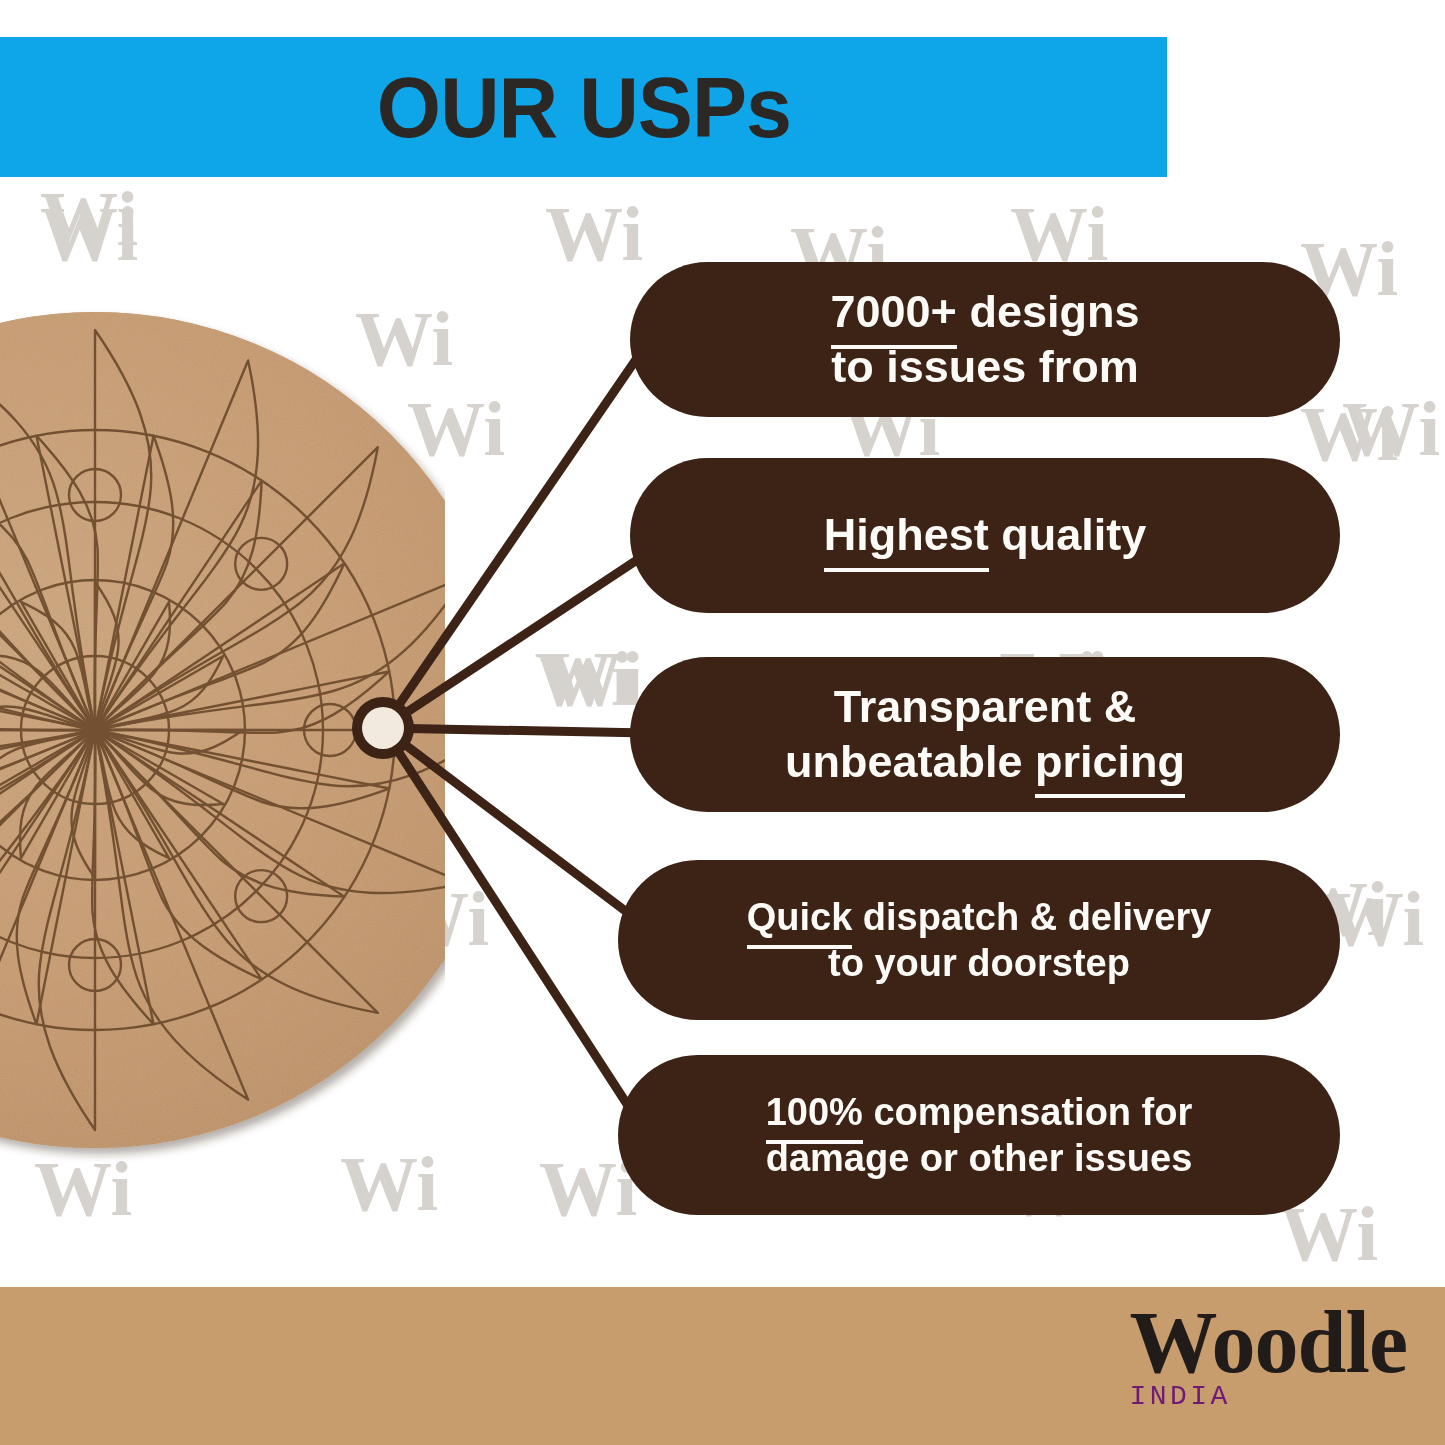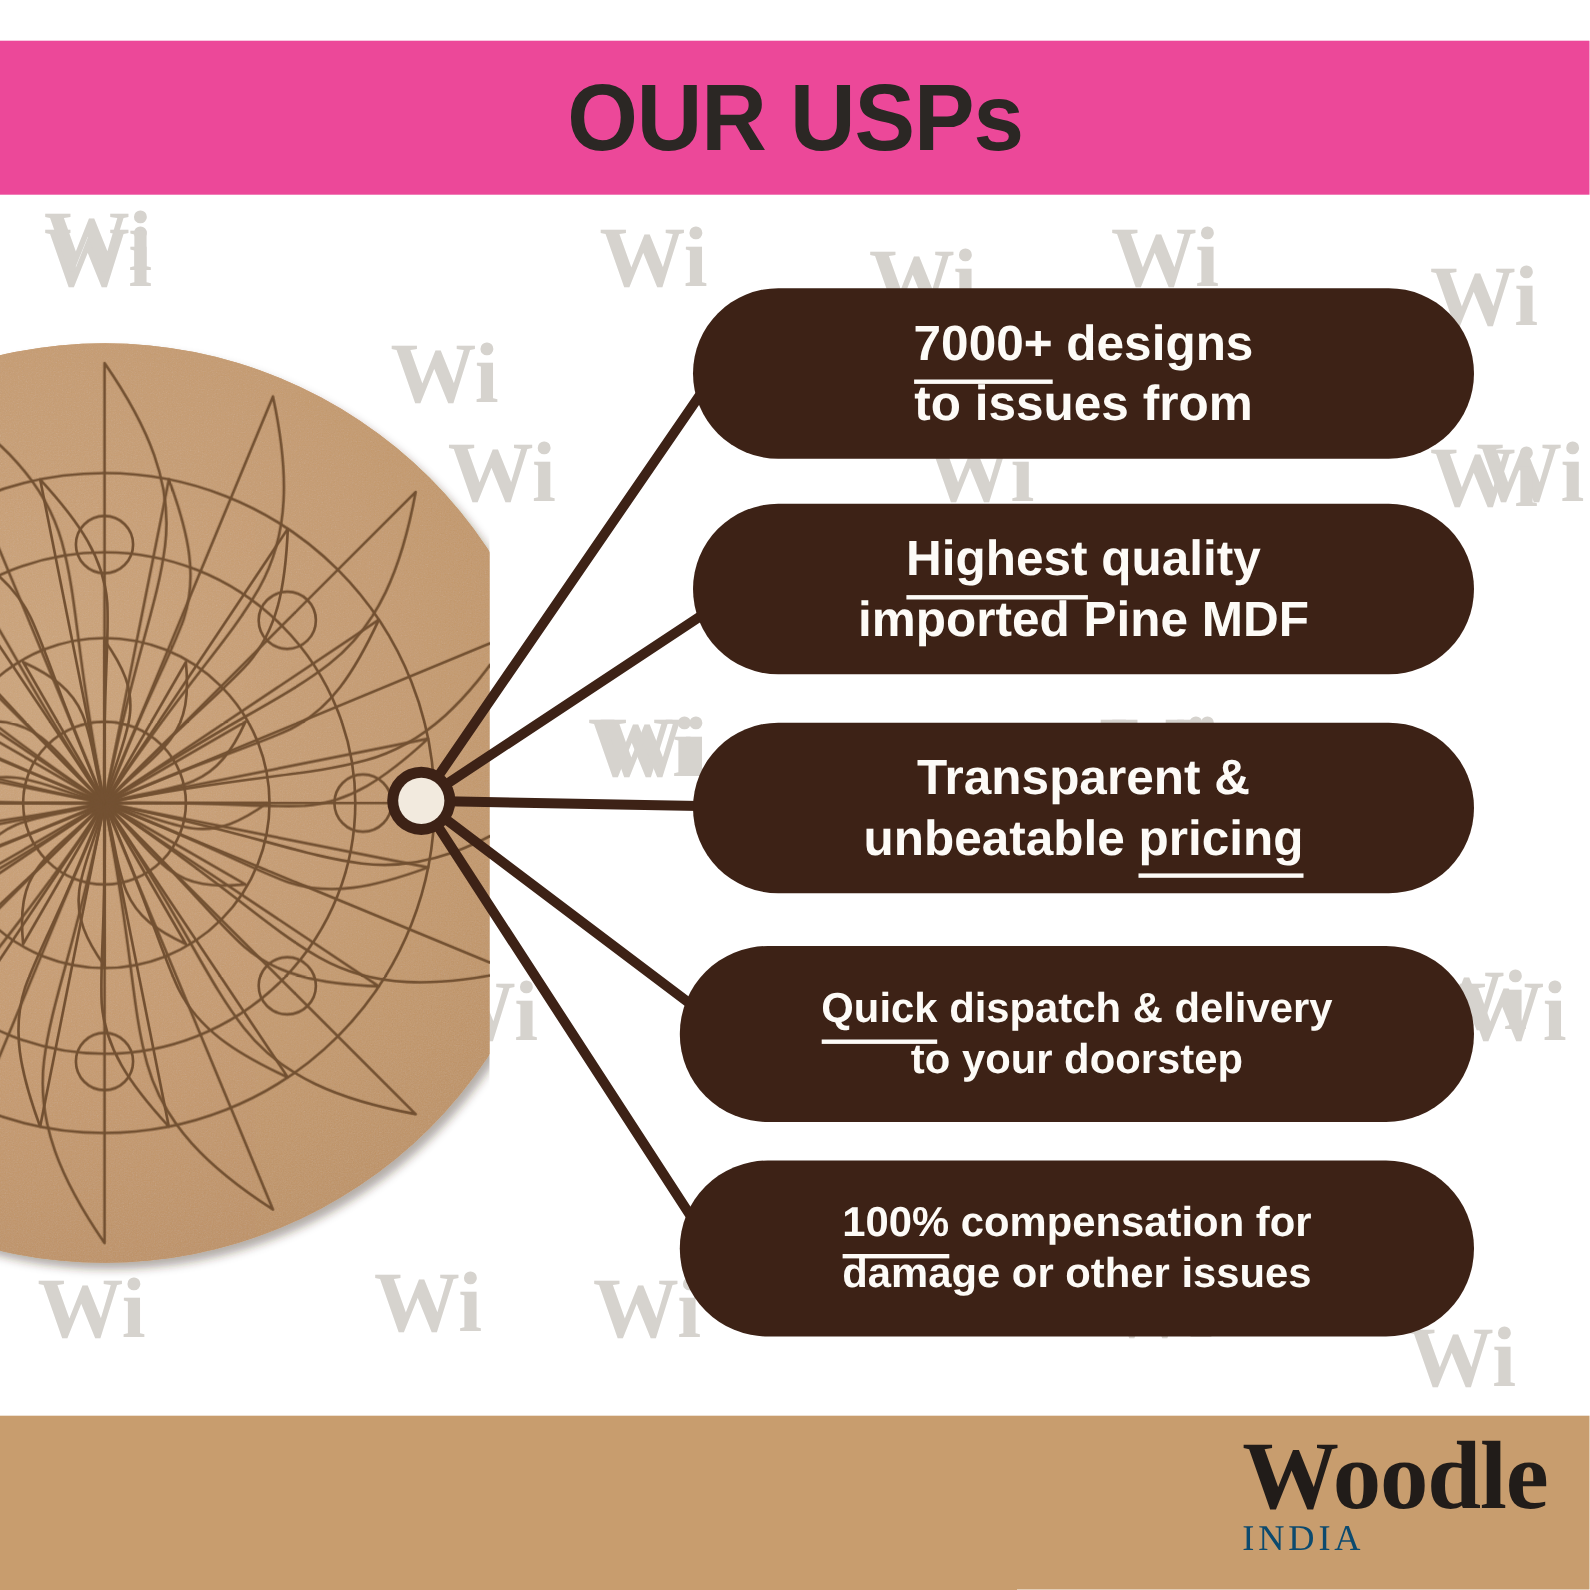--- a/index.html
+++ b/index.html
@@ -35,23 +35,23 @@
     color: #d6d3ce;
     user-select: none;
     white-space: nowrap;
   }
 
   
   #header-band {
     position: absolute;
     left: 0;
     top: 37px;
-    width: 1445px;
+    width: 1167px;
     height: 140px;
-    background: #ec4899;
+    background: #0ea5e9;
     z-index: 6;
     display: flex;
     align-items: center;
     justify-content: center;
   }
   #page-title {
     font-family: "Liberation Sans", sans-serif;
     font-weight: 700;
     font-size: 86px;
     letter-spacing: -1px;
@@ -77,25 +77,25 @@
   }
   #brand-name {
     font-family: "Liberation Serif", serif;
     font-weight: 700;
     font-size: 88px;
     line-height: 0.95;
     color: #211c19;
     letter-spacing: -1px;
   }
   #brand-sub {
-    font-family: Liberation Serif, serif;
+    font-family: Liberation Mono, monospace;
     font-weight: 400;
-    font-size: 33px;
+    font-size: 28px;
     letter-spacing: 3.5px;
-    color: #0c4a6e;
+    color: #701a75;
     margin-top: -4px;
     margin-right: 4px;
   }
 
   
   #board-wrap {
     position: absolute;
     left: -195px;
     top: 300px;
     width: 640px;
@@ -305,21 +305,20 @@
     <div class="pill-line">
       <span class="u">7000+</span><span> designs</span>
     </div>
     <div class="pill-line">to issues from</div>
   </div>
 
   <div class="pill" style="left:630px; top:458px; width:710px; height:155px;">
     <div class="pill-line">
       <span class="u">Highest</span><span> quality</span>
     </div>
-    <div class="pill-line">imported Pine MDF</div>
   </div>
 
   <div class="pill" style="left:630px; top:657px; width:710px; height:155px;">
     <div class="pill-line">Transparent &amp;</div>
     <div class="pill-line">
       <span>unbeatable </span><span class="u">pricing</span>
     </div>
   </div>
 
   <div class="pill" style="left:618px; top:860px; width:722px; height:160px;">

